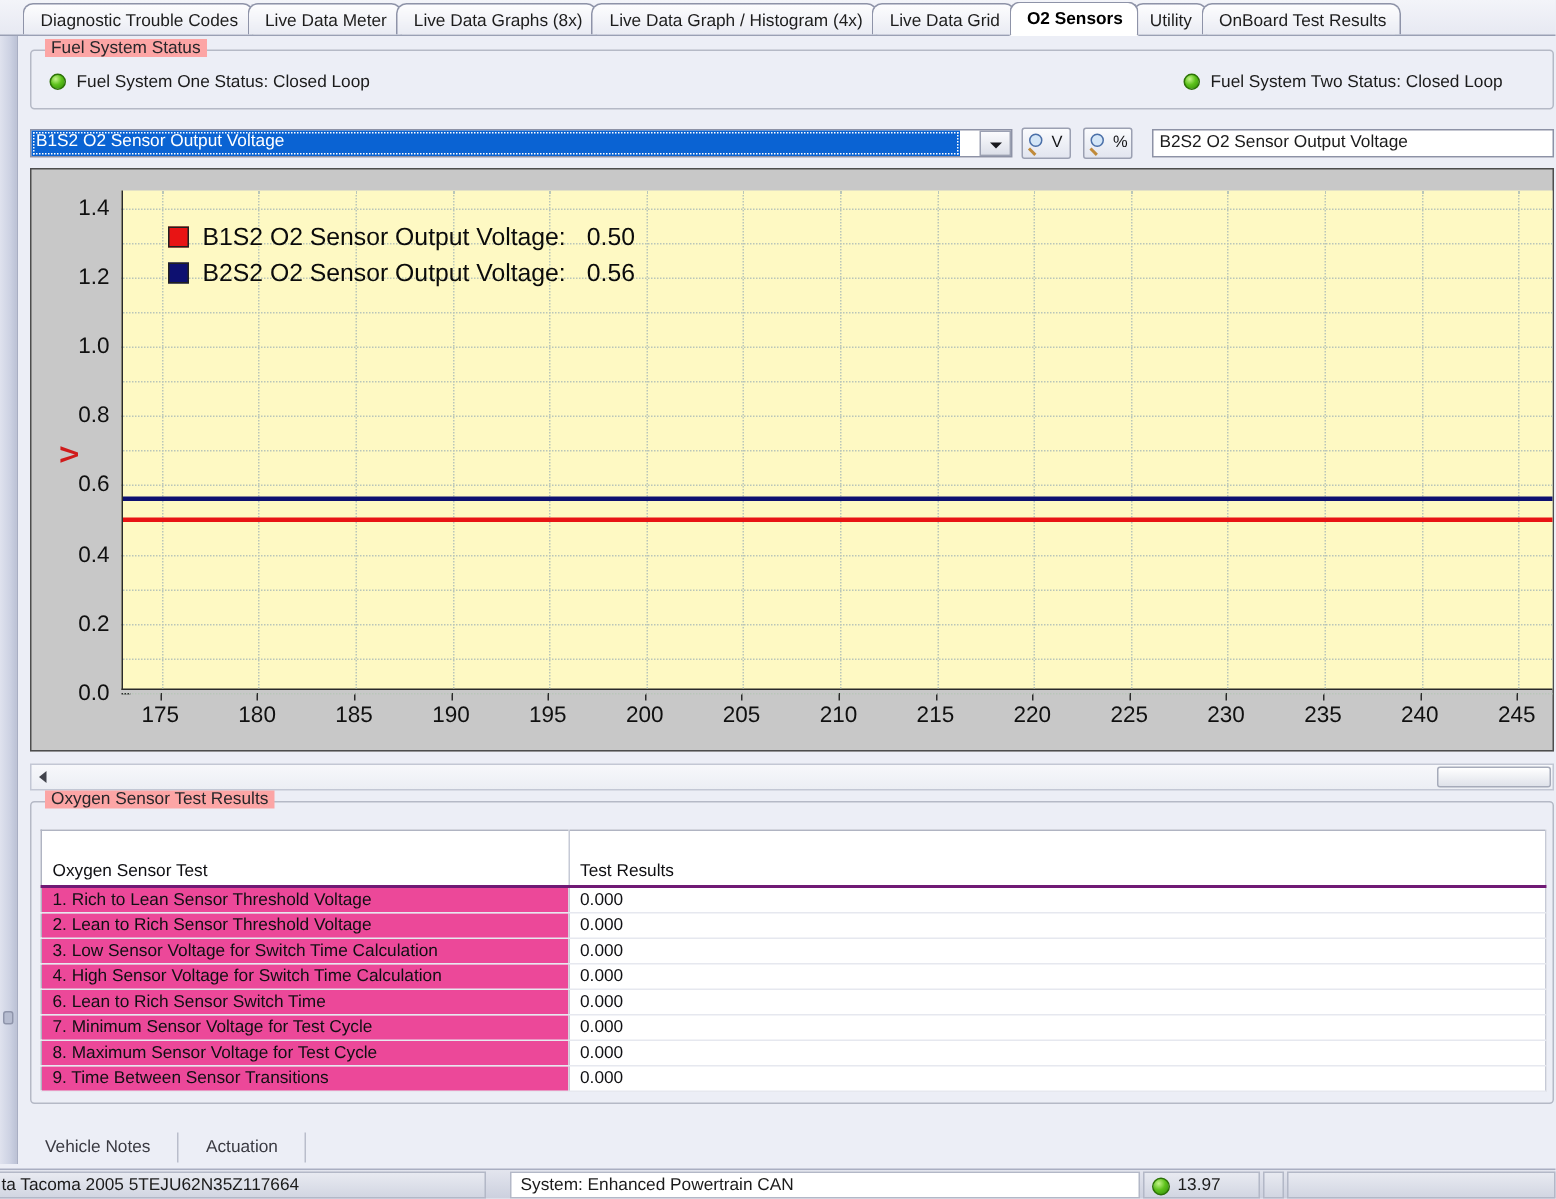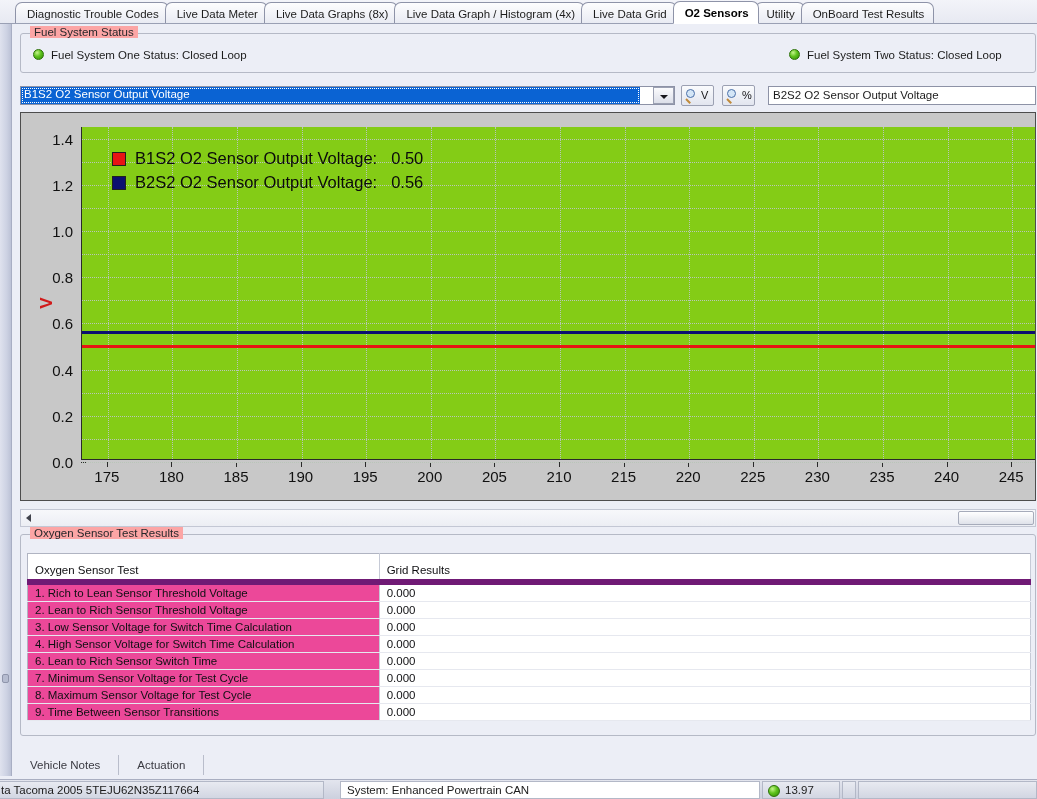--- a/index.html
+++ b/index.html
@@ -130,21 +130,21 @@
     font-size: 11.5px; white-space: nowrap; overflow: hidden;
   }
 
   
   #chart-panel {
     position: absolute; left: 20px; top: 112px; width: 1016px; height: 389px;
     background: #c8c8c8; border: 1px solid #4d4d4d;
   }
   #plot {
     position: absolute; left: 60px; top: 14px; right: 0px; bottom: 40px;
-    background: #84cc16;
+    background: #fef9c3;
     border-left: 1.5px solid #2a2a2a;
     border-bottom: 1.5px solid #2a2a2a;
     padding-left: 16px;
   }
   .gridv, .gridh {
     position: absolute; pointer-events: none;
   }
   .gridv { top: 0; bottom: 0; width: 0; border-left: 1px dotted #b9c6b9; }
   .gridh { left: 0; right: 0; height: 0; border-top: 1px dotted #b9c6b9; }
 
@@ -205,23 +205,23 @@
   #results-group { left: 20px; top: 534px; width: 1016px; height: 202px; }
   #tbl {
     position: absolute; left: 6px; top: 18px; width: 1004px;
     border-collapse: collapse;
     background: #ffffff;
     border: 1px solid #b0b4c2;
   }
   #tbl th {
     text-align: left; font-weight: normal; font-size: 11.5px;
     background: #ffffff; color: #0f0f12;
-    padding: 10px 0 3px 7px;
+    padding: 21px 0 3px 7px;
     border-right: 1px solid #c6cad6;
-    border-bottom: 6px solid #701a75;
+    border-bottom: 2px solid #701a75;
   }
   #tbl td {
     font-size: 11.5px; padding: 2px 0 2px 7px;
     border-right: 1px solid #c6cad6;
     border-bottom: 1px solid #e6e8ef;
     color: #101013;
   }
   #tbl td.name { background: #ec4899; }
   #tbl td.value { background: #ffffff; }
   #tbl col.c1 { width: 352px; }
@@ -410,21 +410,21 @@
 <div class="groupbox" id="results-group">
   <div class="gtitle">Oxygen Sensor Test Results</div>
   <table id="tbl">
     <colgroup>
         <col class="c1">
         <col class="c2">
       </colgroup>
     <thead>
         <tr id="tbl-head">
           <th>Oxygen Sensor Test</th>
-          <th>Grid Results</th>
+          <th>Test Results</th>
         </tr>
       </thead>
     <tbody id="tbl-body">
         <tr>
           <td class="name">1. Rich to Lean Sensor Threshold Voltage</td>
           <td class="value">0.000</td>
         </tr>
         <tr>
           <td class="name">2. Lean to Rich Sensor Threshold Voltage</td>
           <td class="value">0.000</td>

